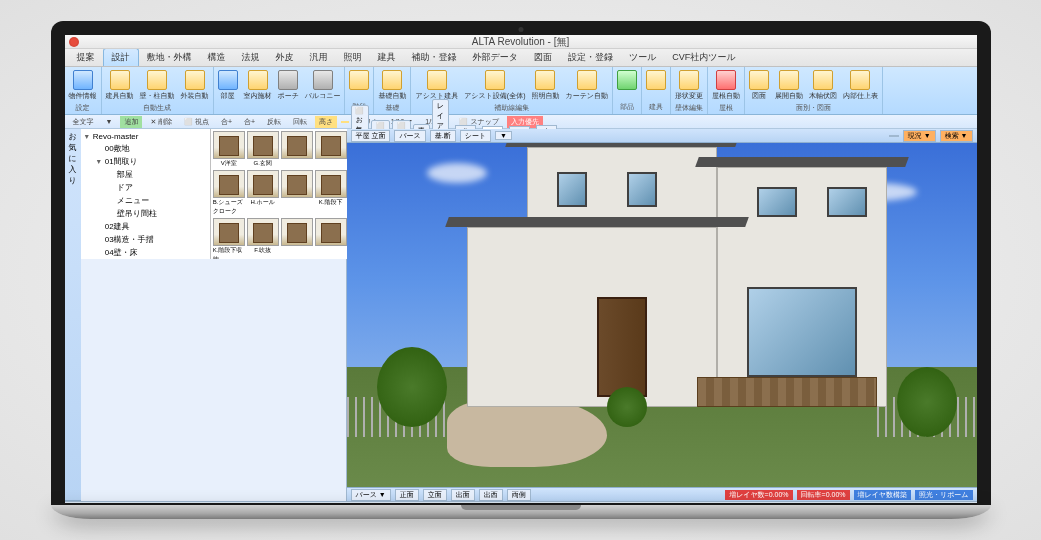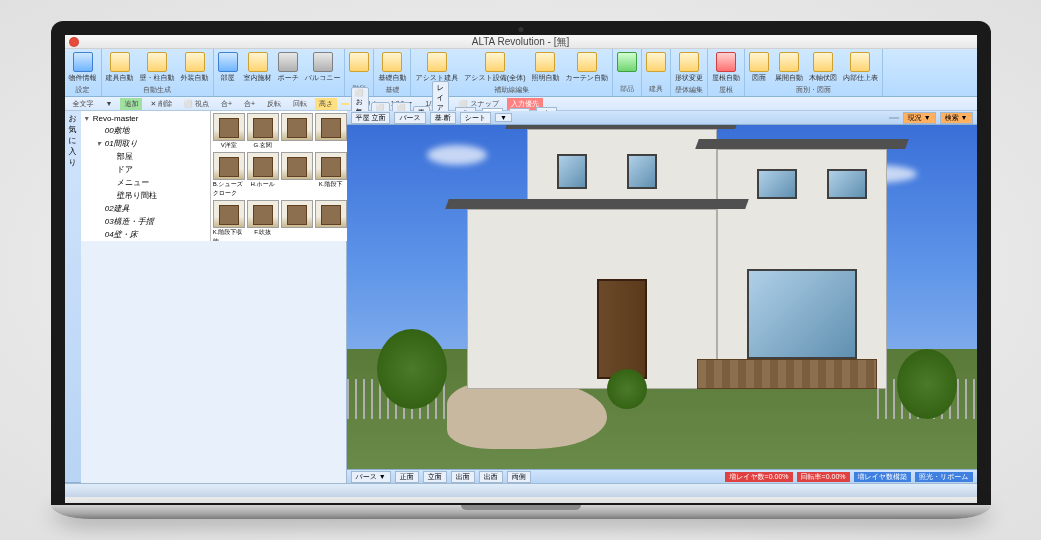--- a/index.html
+++ b/index.html
@@ -206,21 +206,21 @@
   font-size: 8px;
   padding: 2px;
   border-right: 1px solid #c0c0c0;
 }
 .tree-node {
   padding: 1px 0 1px 10px;
   cursor: pointer;
   white-space: nowrap;
 }
 .tree-node.root { padding-left: 2px; }
-.tree-node.l1 { padding-left: 14px; font-style: italic; }
+.tree-node.l1 { padding-left: 14px; }
 .tree-node.l2 { padding-left: 26px; }
 .tree-expander { display: inline-block; width: 8px; color: #666; }
 
 
 .thumbnails {
   flex: 1;
   display: grid;
   grid-template-columns: repeat(4, 1fr);
   gap: 2px;
   padding: 2px;
@@ -497,20 +497,37 @@
 <div class="laptop">
   <div class="laptop-screen">
     <div class="laptop-camera"></div>
     <div class="app">
 
       <div class="title-bar">
         <div class="title-icon"></div>
         <span>ALTA Revolution - [無]</span>
       </div>
 
+      <div class="menu-bar" id="menu-bar">
+          <div class="menu-tab">提案</div>
+          <div class="menu-tab active">設計</div>
+          <div class="menu-tab">敷地・外構</div>
+          <div class="menu-tab">構造</div>
+          <div class="menu-tab">法規</div>
+          <div class="menu-tab">外皮</div>
+          <div class="menu-tab">汎用</div>
+          <div class="menu-tab">照明</div>
+          <div class="menu-tab">建具</div>
+          <div class="menu-tab">補助・登録</div>
+          <div class="menu-tab">外部データ</div>
+          <div class="menu-tab">図面</div>
+          <div class="menu-tab">設定・登録</div>
+          <div class="menu-tab">ツール</div>
+          <div class="menu-tab">CVF社内ツール</div>
+        </div>
 
       <div class="ribbon" id="ribbon">
           <div class="ribbon-group">
             <div class="ribbon-icons">
               <div class="ribbon-icon-btn">
                 <div class="ribbon-icon blue"></div>
                 <span>物件情報</span>
               </div>
             </div>
             <div class="ribbon-group-label">設定</div>

